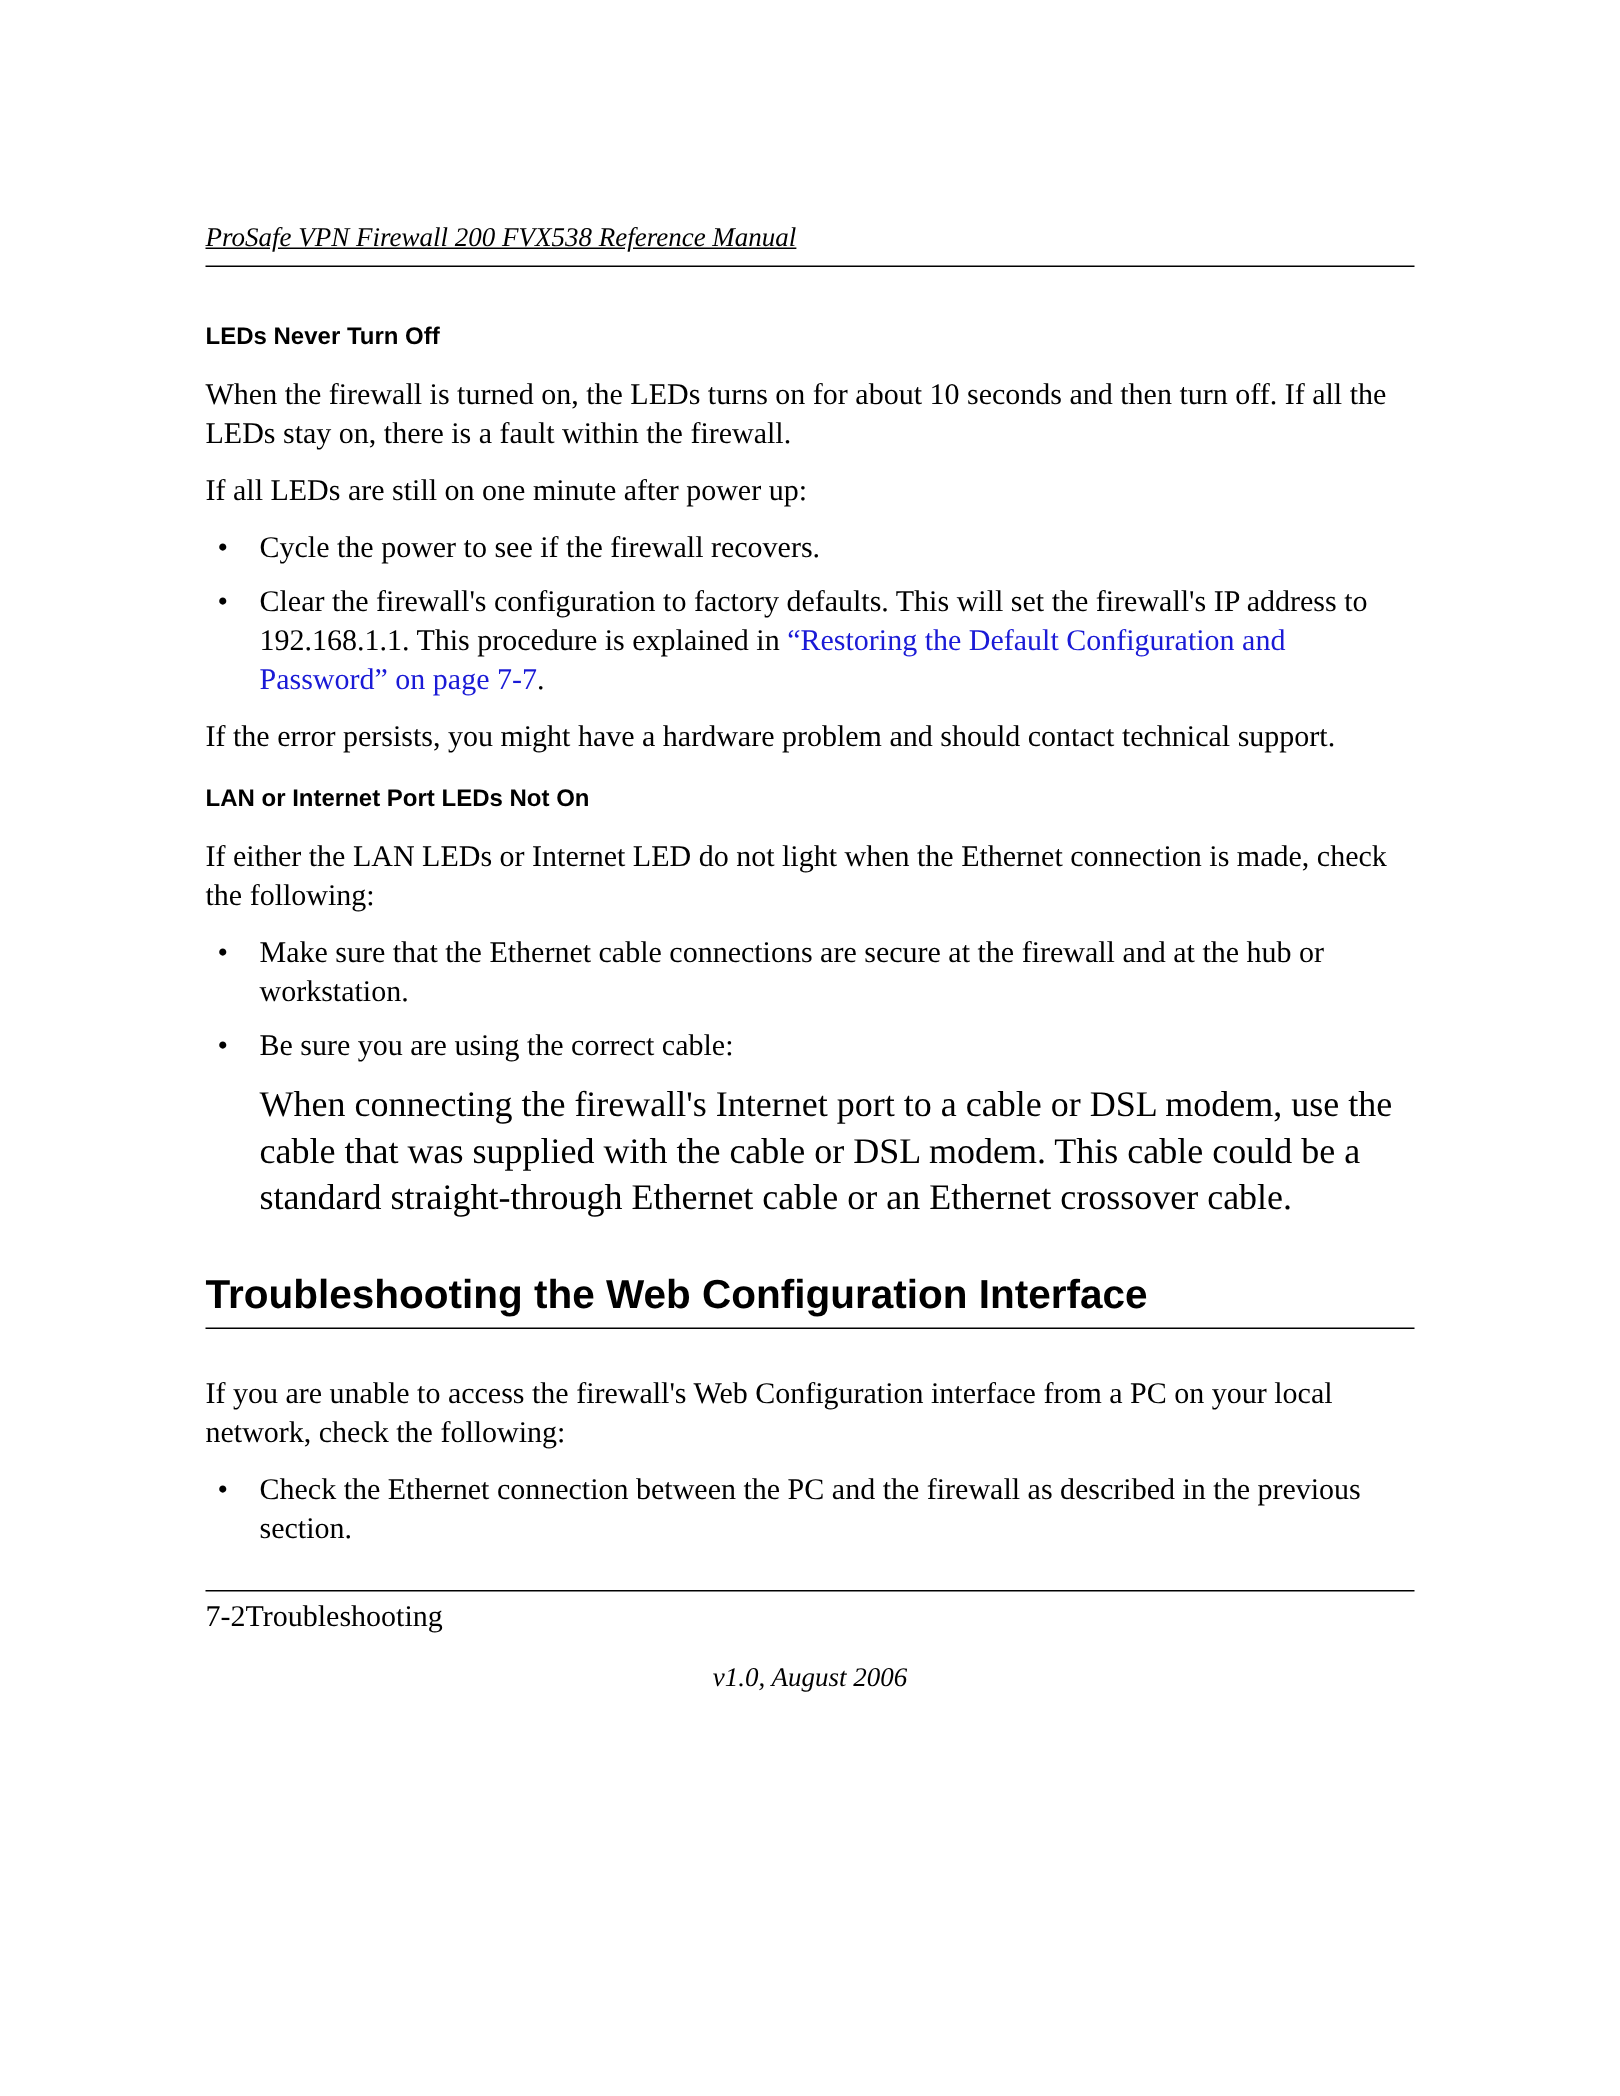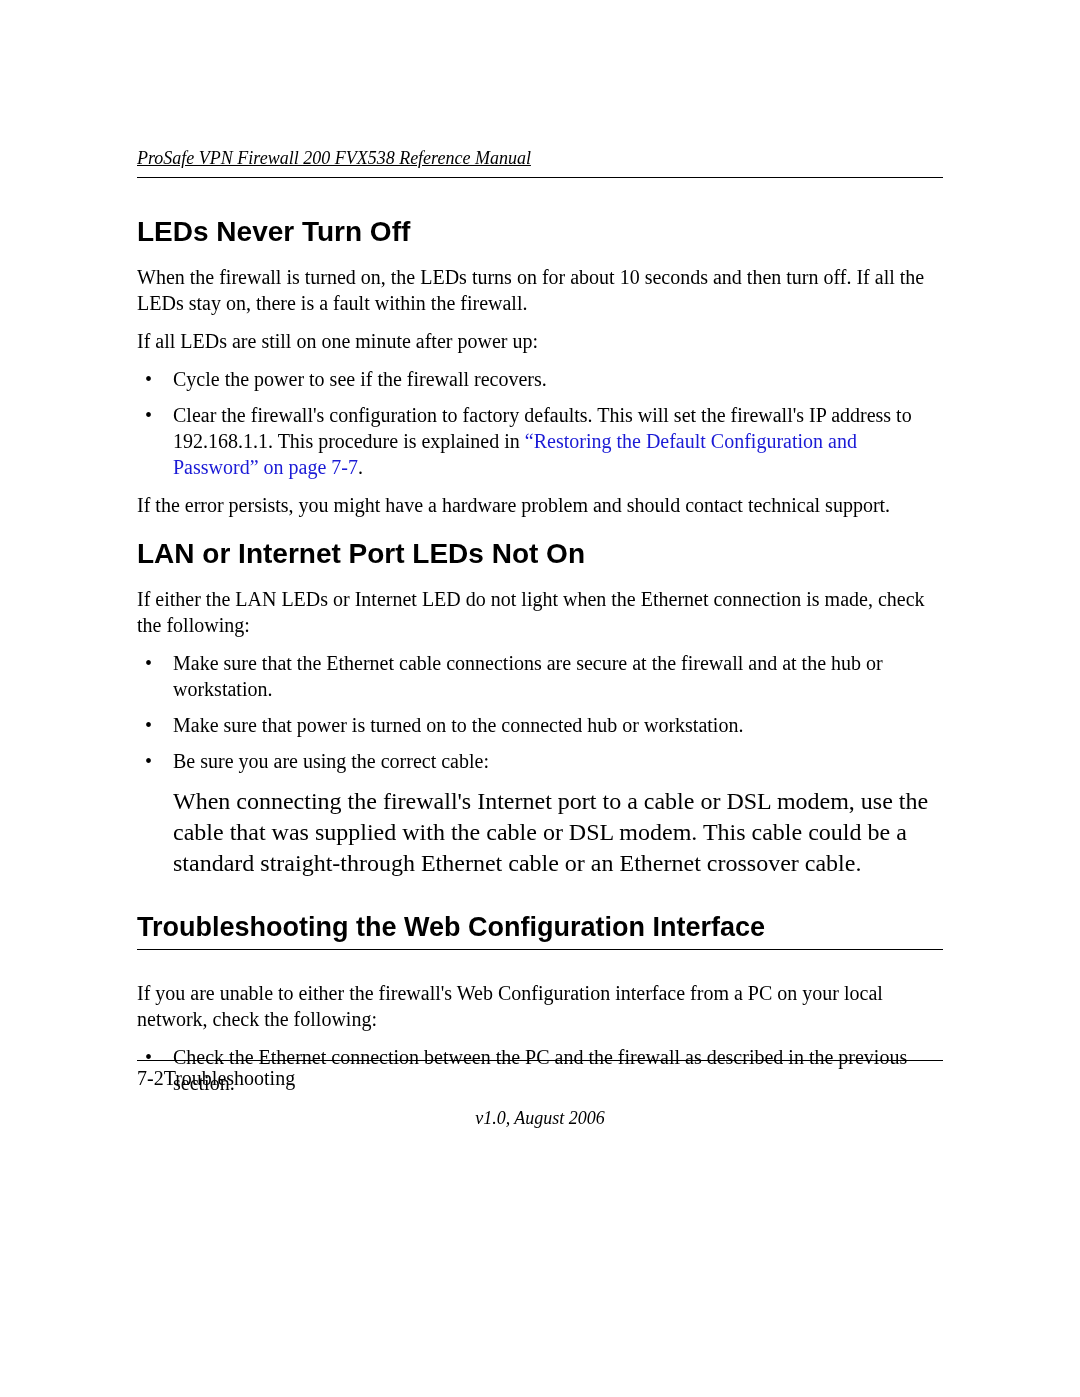--- a/index.html
+++ b/index.html
@@ -20,21 +20,21 @@
       font-style: italic;
       font-size: 18px;
       border-bottom: 1.5px solid #000;
       padding-bottom: 8px;
       margin-bottom: 38px;
       text-decoration: underline;
     }
     h2.subheading {
       font-family: Arial, Helvetica, sans-serif;
       font-weight: bold;
-      font-size: 28px;
+      font-size: 16px;
       margin-bottom: 16px;
       margin-top: 20px;
     }
     p.body-text {
       font-size: 20px;
       line-height: 1.3;
       margin-bottom: 12px;
     }
     ul.bullet-list {
       list-style: none;
@@ -121,30 +121,29 @@
 </ul>
 
 <p class="body-text gap-md">If the error persists, you might have a hardware problem and should contact technical support.</p>
 
 <h2 class="subheading h2-block">LAN or Internet Port LEDs Not On</h2>
 
 <p class="body-text">If either the LAN LEDs or Internet LED do not light when the Ethernet connection is made, check the following:</p>
 
 <ul class="bullet-list">
   <li>Make sure that the Ethernet cable connections are secure at the firewall and at the hub or workstation.</li>
-  <li>Make sure that power is turned on to the connected hub or workstation.</li>
   <li>Be sure you are using the correct cable:</li>
 </ul>
 
 <p class="sub-para">When connecting the firewall's Internet port to a cable or DSL modem, use the cable that was supplied with the cable or DSL modem. This cable could be a standard straight-through Ethernet cable or an Ethernet crossover cable.</p>
 
 <h1 class="section-heading">Troubleshooting the Web Configuration Interface</h1>
 <hr class="section-rule">
 
-<p class="body-text">If you are unable to either the firewall's Web Configuration interface from a PC on your local network, check the following:</p>
+<p class="body-text">If you are unable to access the firewall's Web Configuration interface from a PC on your local network, check the following:</p>
 
 <ul class="bullet-list">
   <li>Check the Ethernet connection between the PC and the firewall as described in the previous section.</li>
 </ul>
 
 <div class="footer">
   <hr class="footer-rule">
   <div class="footer-row">
     <span>7-2</span>
     <span>Troubleshooting</span>

